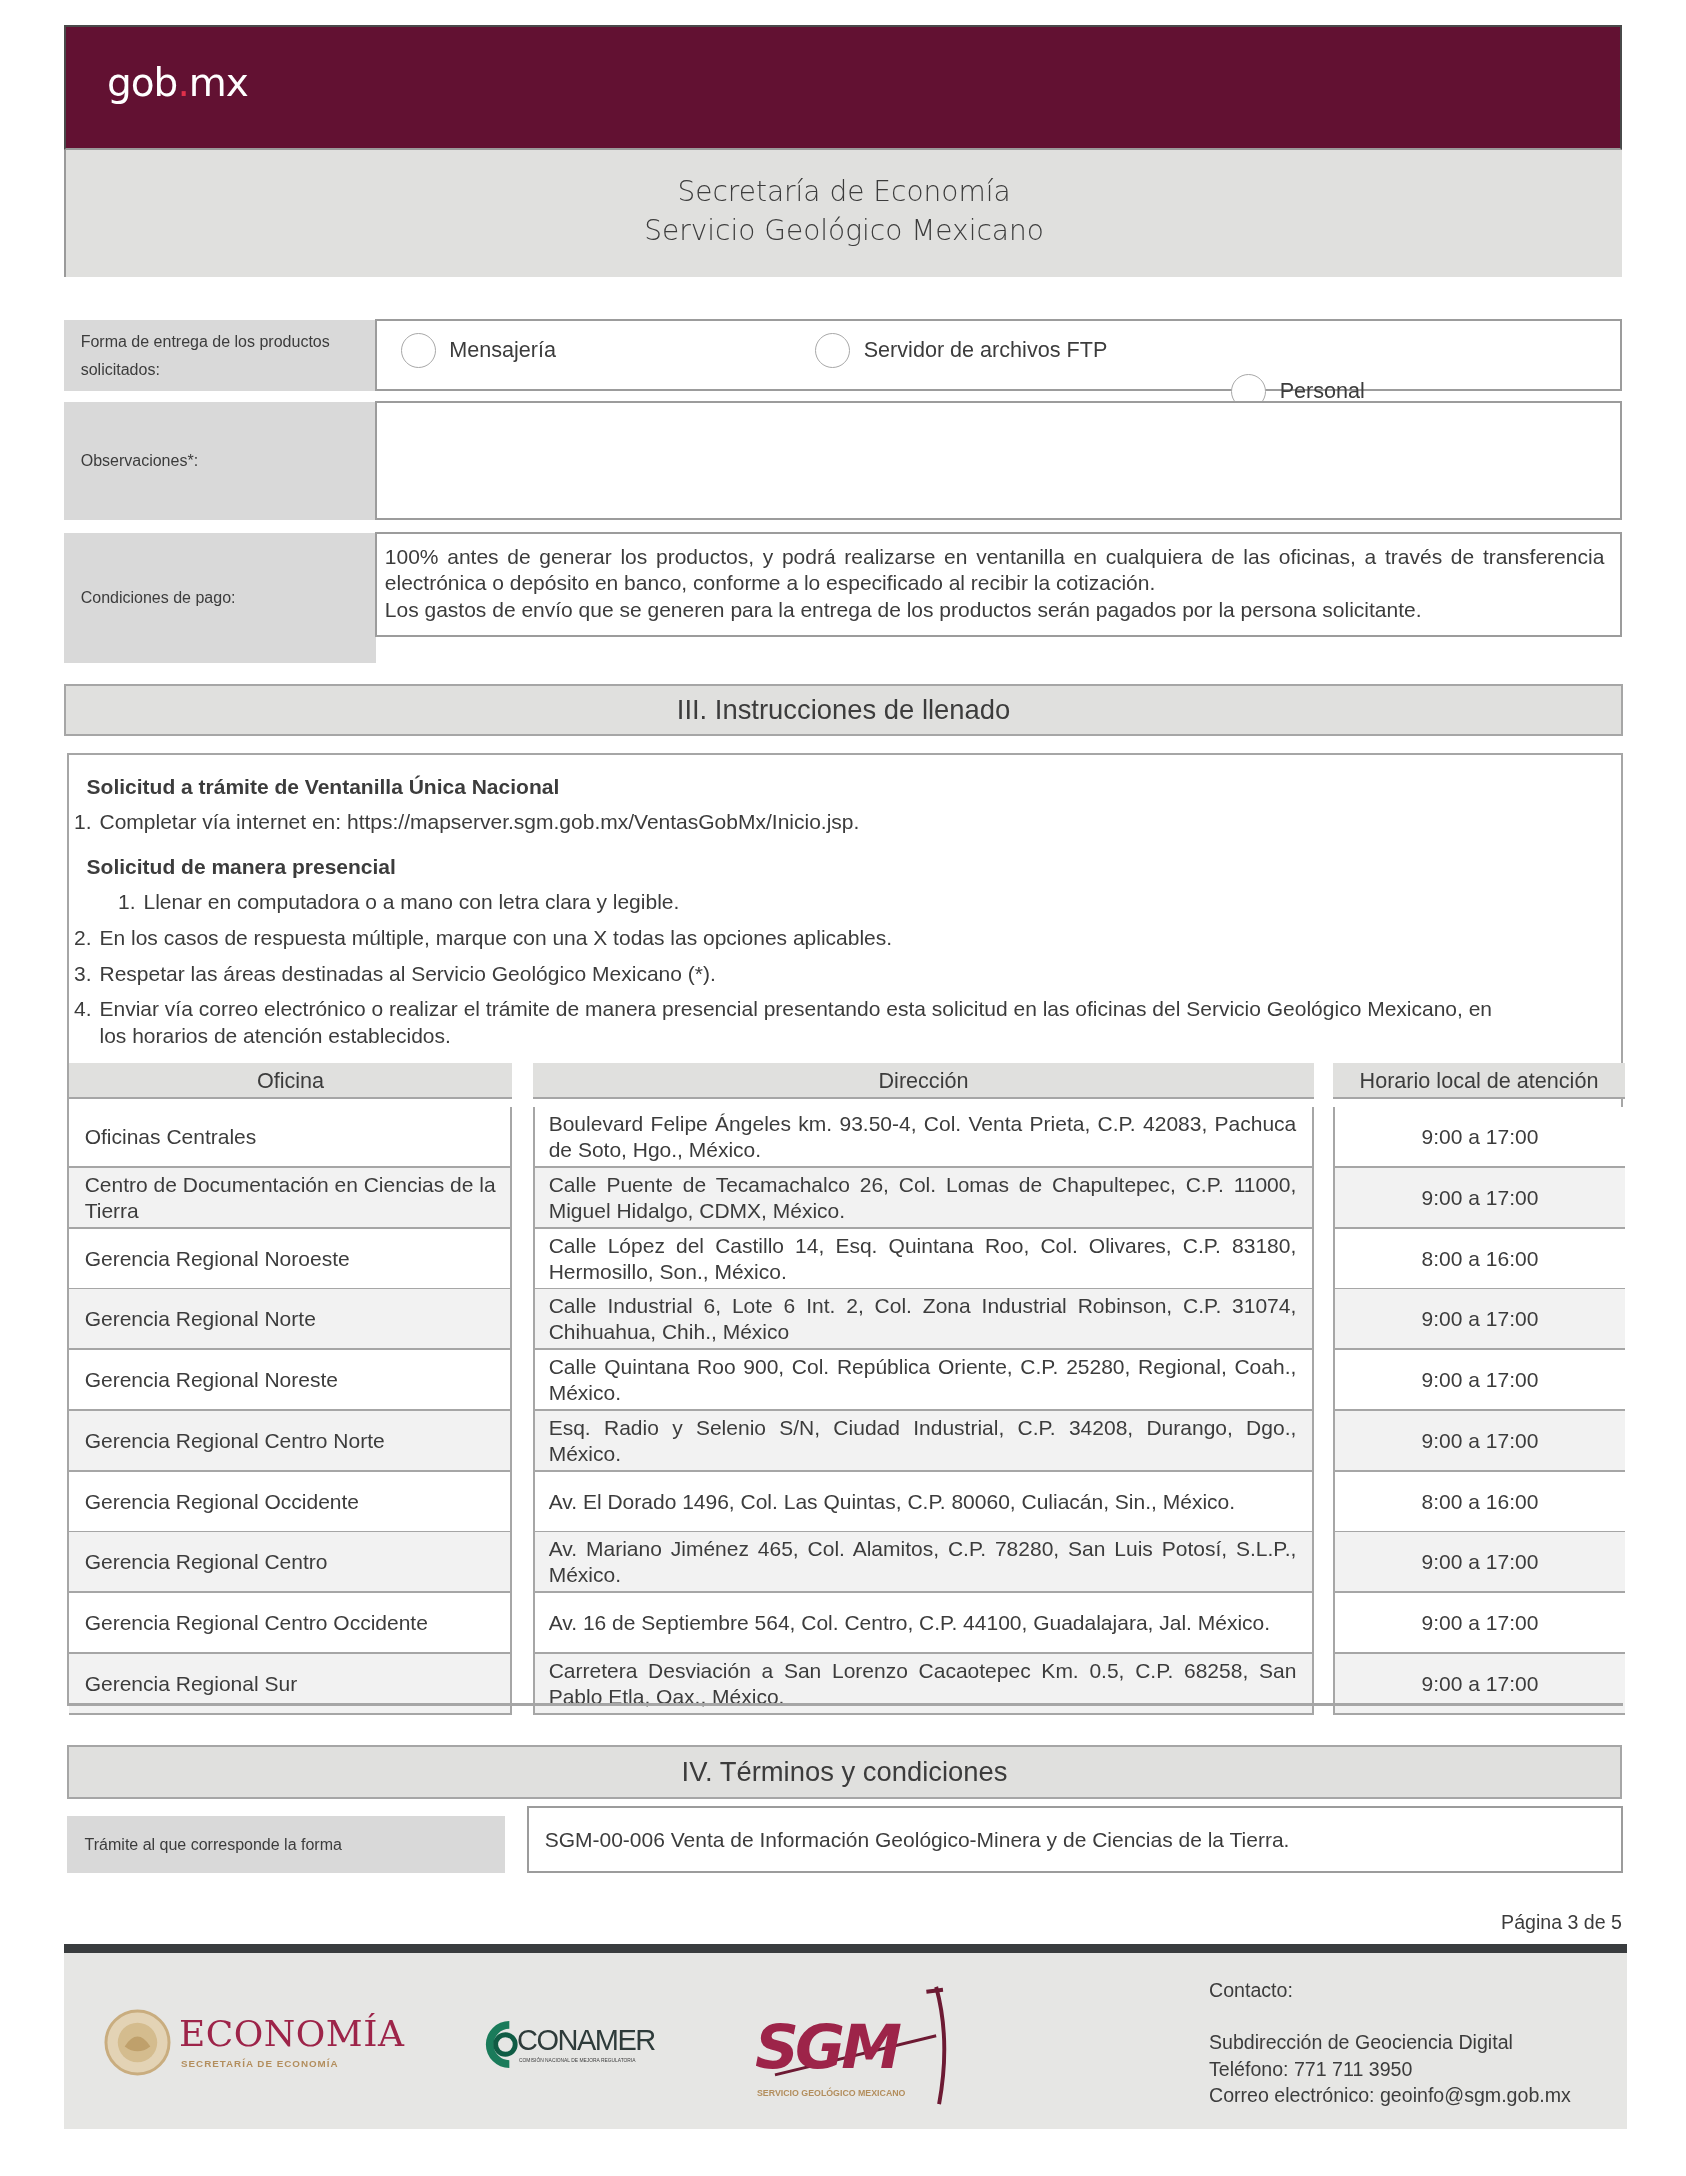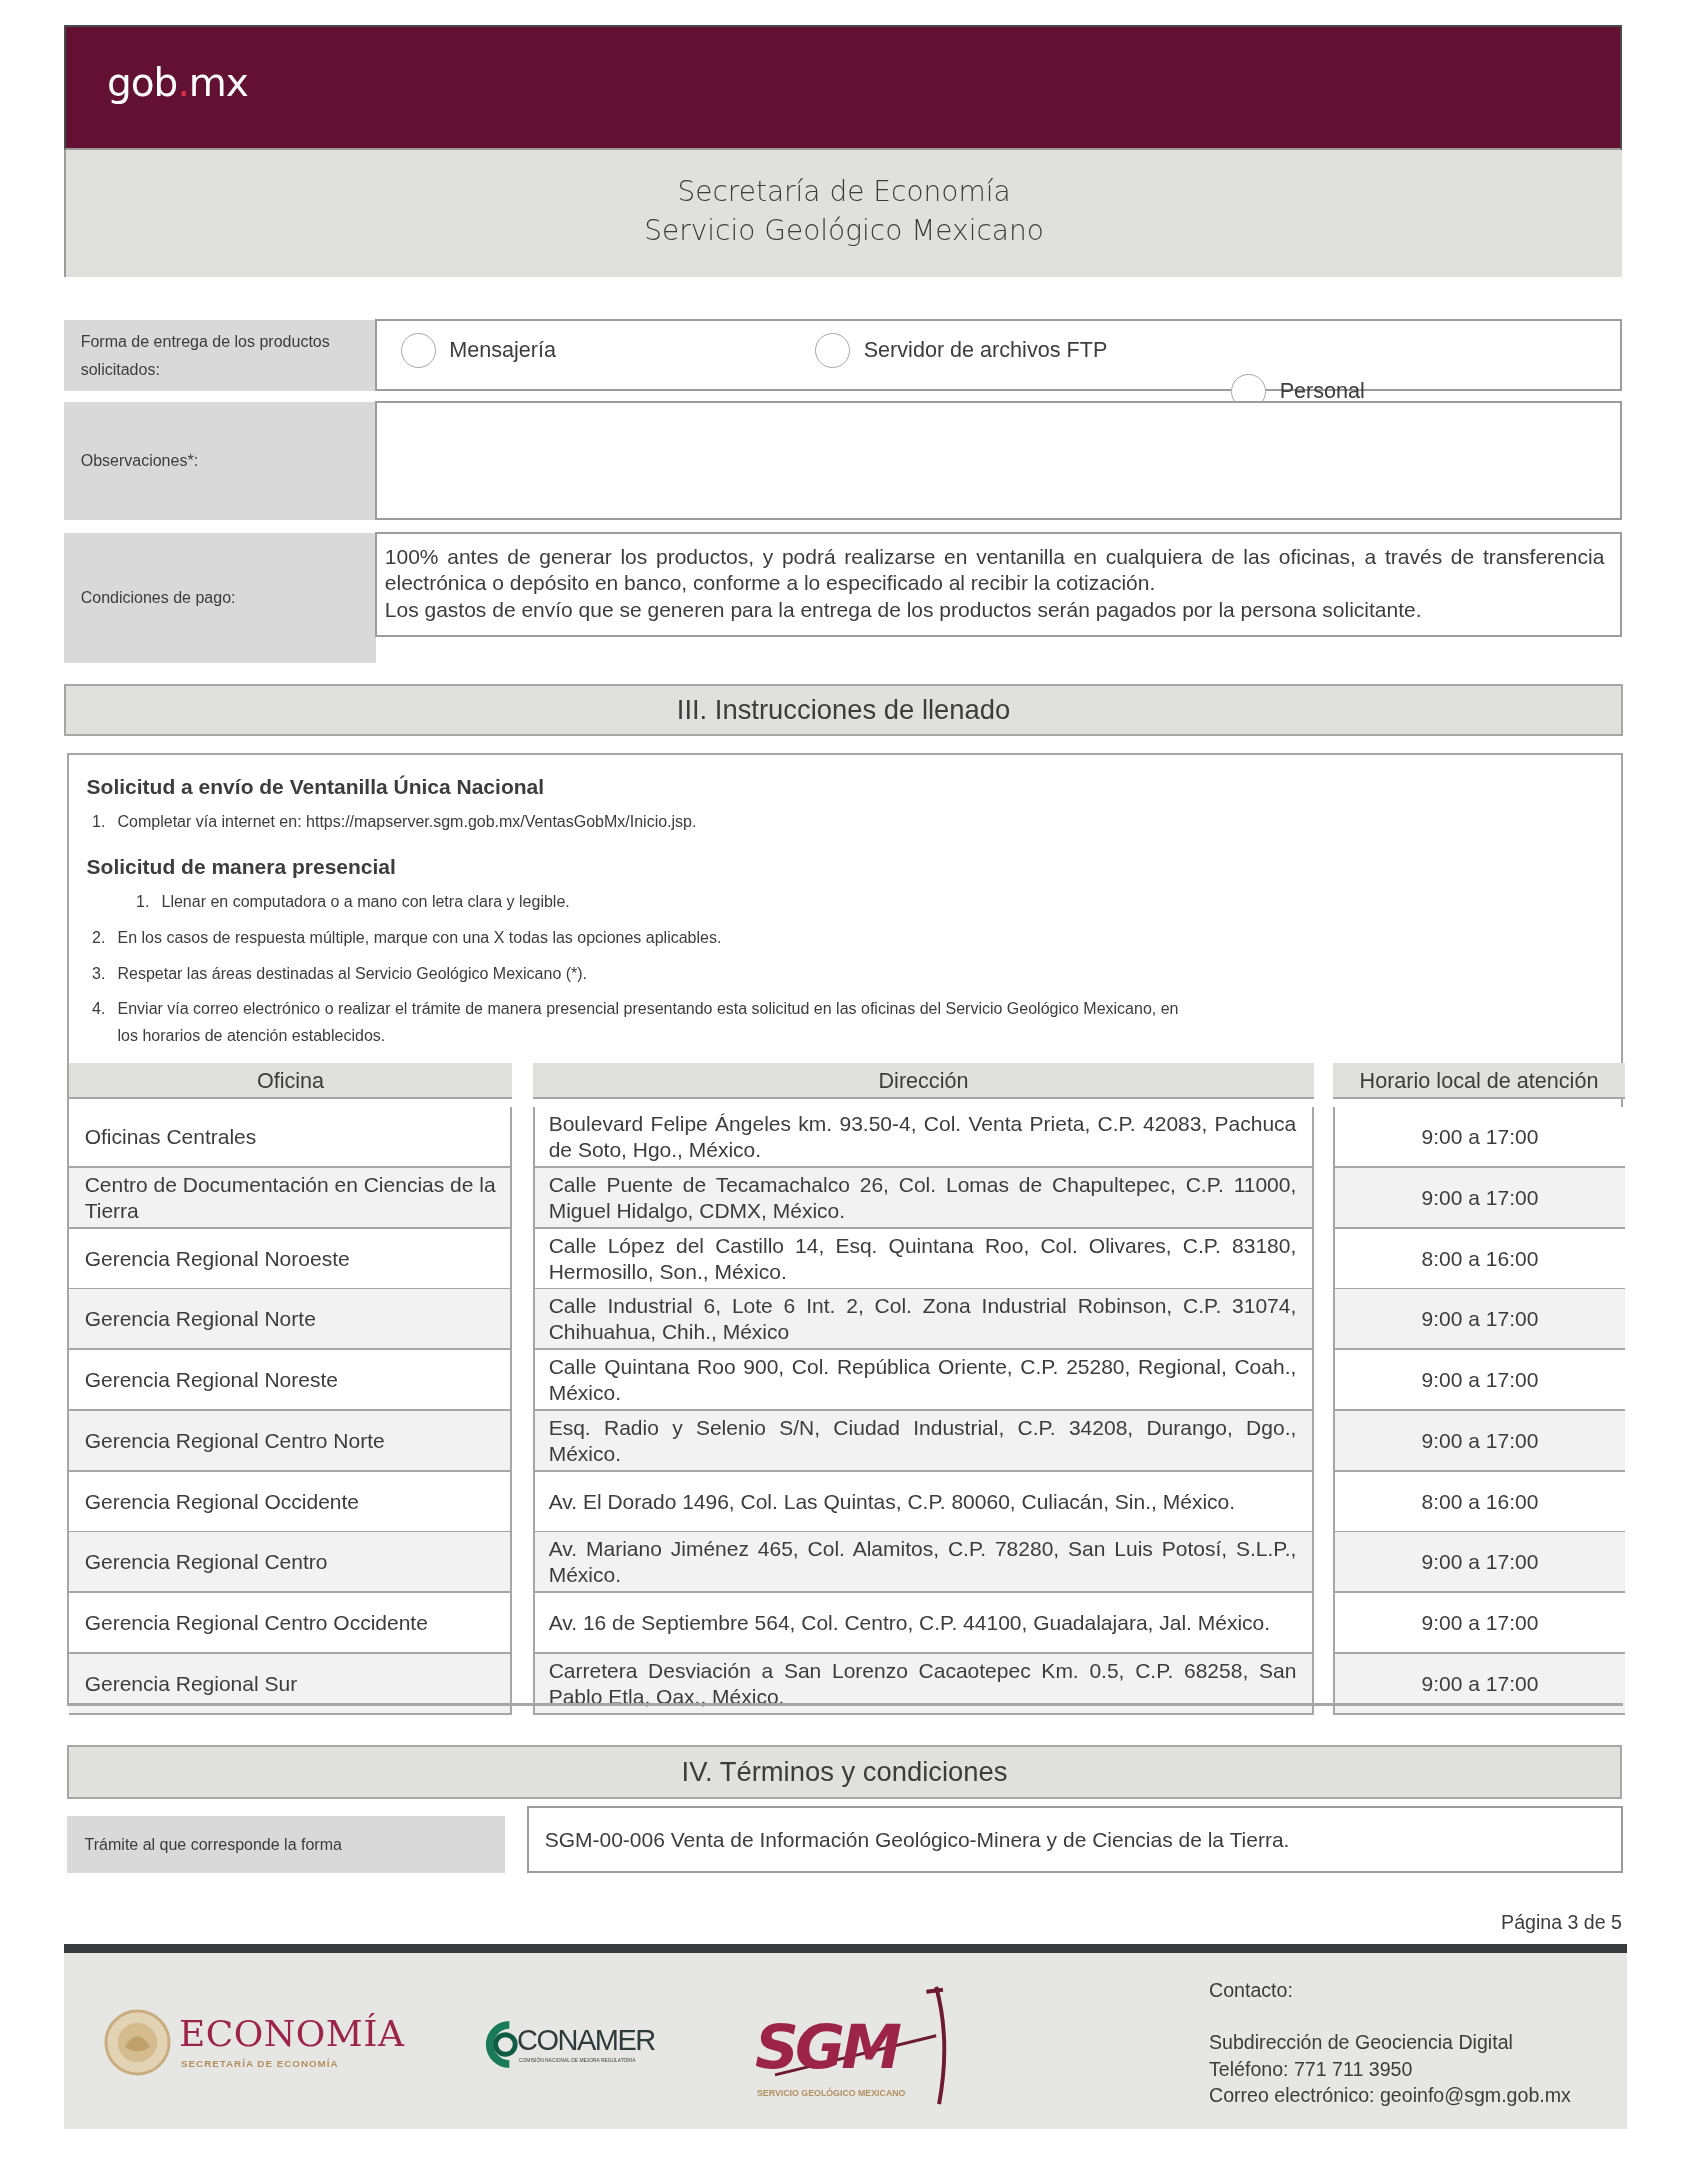--- a/index.html
+++ b/index.html
@@ -18,21 +18,21 @@
   .radio-opt { display:flex; align-items:center; font-size:21.6px; color:#3c3c3c; position:absolute; top:11.8px; }
   .radio { width:35px; height:35px; border-radius:50%; border:1.5px solid #a8a8a8; background:#fff; margin-right:13.7px; box-sizing:border-box; }
   #pay-text { font-size:21px; line-height:26.5px; padding:9.8px 15.7px 0 7.8px; text-align:justify; color:#3c3c3c; }
 
   
   .sect { background:#e0e0de; border:2.9px solid #a6a6a6; text-align:center; font-size:27.4px; color:#3c3c3c; display:flex; align-items:center; justify-content:center; }
 
   
   #instr { left:67px; top:753px; width:1556px; height:953px; border:2px solid #a6a6a6; border-bottom:none; background:#fff; }
   .ih { font-weight:bold; font-size:21px; position:absolute; left:17.6px; color:#3c3c3c; }
-  .ii { font-size:16px; position:absolute; left:23px; color:#3c3c3c; line-height:26.5px; }
+  .ii { font-size:21px; position:absolute; left:5px; color:#3c3c3c; line-height:26.5px; }
   .ii .num { display:inline-block; width:25.5px; }
   .ii .cont { padding-left:25.5px; display:block; }
 
   
   .th { background:#e0e0de; font-size:21.6px; text-align:center; color:#3c3c3c; height:36px; line-height:36px; border-bottom:2.9px solid #a6a6a6; }
   .row { position:absolute; left:0; width:100%; height:61px; }
   .cell { position:absolute; top:0; height:61px; border:2px solid #a6a6a6; border-top:none; border-bottom:2.9px solid #a6a6a6; font-size:21px; color:#3c3c3c; display:flex; align-items:center; box-sizing:border-box; line-height:25.5px; }
   .c1 { left:0; width:443px; padding-left:15.7px; padding-right:5.9px; border-left:none; }
   .c2 { left:464px; width:781px; padding:0 15.7px 0 13.7px; text-align:justify; }
   .c3 { left:1264px; width:292px; justify-content:center; border-right:none; }
@@ -79,21 +79,21 @@
 <div class="abs fld" style="left:375px;top:532px;width:1247px;height:105px;">
   <div id="pay-text">
     <div>100% antes de generar los productos, y podrá realizarse en ventanilla en cualquiera de las oficinas, a través de transferencia electrónica o depósito en banco, conforme a lo especificado al recibir la cotización.</div>
     <div style="text-align:left;">Los gastos de envío que se generen para la entrega de los productos serán pagados por la persona solicitante.</div>
   </div>
 </div>
 
 <div class="abs sect" style="left:64px;top:684px;width:1559px;height:52px;">III. Instrucciones de llenado</div>
 
 <div class="abs" id="instr">
-  <div class="ih" style="top:19.6px;">Solicitud a envío de Ventanilla Única Nacional</div>
+  <div class="ih" style="top:19.6px;">Solicitud a trámite de Ventanilla Única Nacional</div>
   <div class="ii" style="top:54px;">
     <span class="num">1.</span><span>Completar vía internet en: https://mapserver.sgm.gob.mx/VentasGobMx/Inicio.jsp.</span>
   </div>
   <div class="ih" style="top:100px;">Solicitud de manera presencial</div>
   <div class="ii" style="top:134px;margin-left:44px;">
     <span class="num">1.</span><span>Llenar en computadora o a mano con letra clara y legible.</span>
   </div>
   <div class="ii" style="top:170px;">
     <span class="num">2.</span><span>En los casos de respuesta múltiple, marque con una X todas las opciones aplicables.</span>
   </div>

